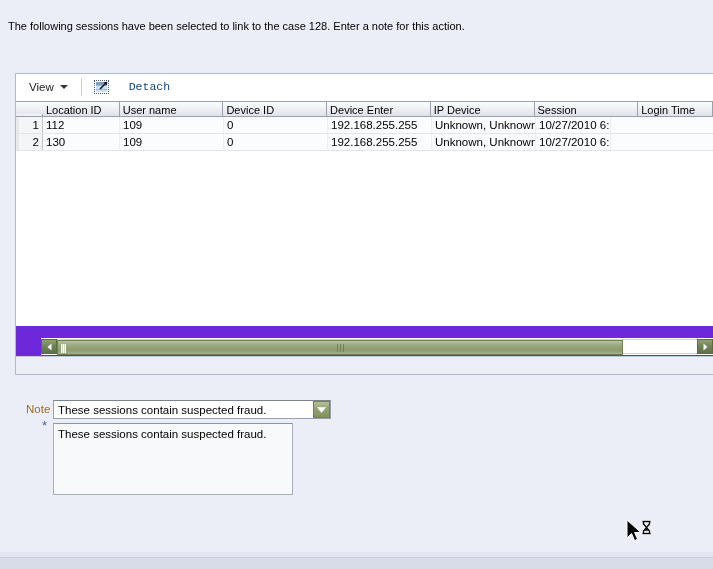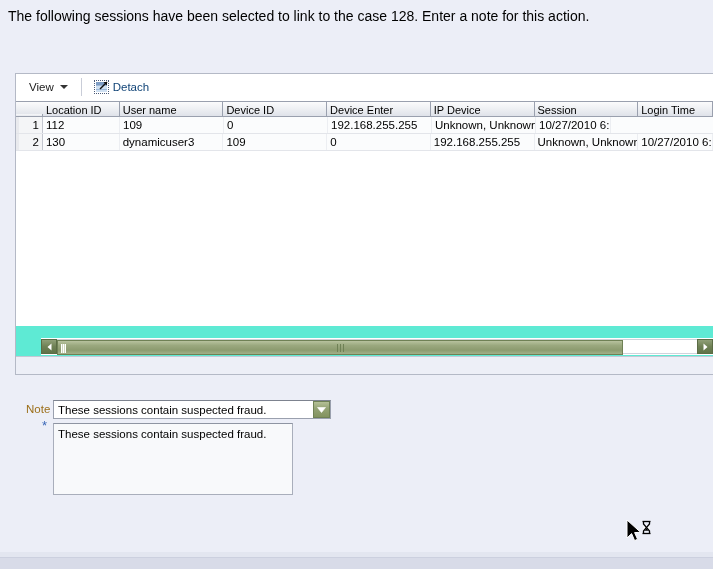--- a/index.html
+++ b/index.html
@@ -12,32 +12,32 @@
     background: #eceef7;
     font-family: "Liberation Sans", sans-serif;
     font-size: 11px;
     color: #000;
     position: relative;
   }
 
   
   #instruction {
     position: absolute;
-    left: 8px; top: 8px;
-    font-size: 14px;
+    left: 8px; top: 20px;
+    font-size: 11px;
     color: #000;
     white-space: nowrap;
   }
 
   
   #table-panel {
     position: absolute;
     left: 15px; top: 73px;
     width: 698px; height: 302px;
-    background: #5eead4;
+    background: #6d28d9;
     border-top: 1px solid #b4b9c6;
     border-left: 1px solid #b4b9c6;
     border-bottom: 1px solid #b4b9c6;
   }
 
   
   #toolbar {
     position: relative;
     height: 27px;
     background: #ffffff;
@@ -60,24 +60,25 @@
     border-right: 4px solid transparent;
     border-top: 4px solid #333;
     display: inline-block;
   }
   #toolbar-sep {
     width: 1px; height: 18px;
     background: #c9cdd8;
     margin: 0 9px 0 6px;
   }
   #detach-button {
-    display: flex; align-items: center;
-    gap: 4px;
+    display: flex; 
+    gap: 20px;
     cursor: default;
     padding: 1px 3px;
+    font-family: Liberation Mono, monospace;
   }
   #detach-label {
     color: #114477;
     font-size: 11.5px;
   }
   .detach-icon {
     width: 15px; height: 14px;
     position: relative;
     background: #ffffff;
     border: 1px dotted #4a5a78;
@@ -337,21 +338,20 @@
       <div class="cell" style="width:104px">109</div>
       <div class="cell" style="width:104px">0</div>
       <div class="cell" style="width:104px">192.168.255.255</div>
       <div class="cell" style="width:104px">Unknown, Unknown,</div>
       <div class="cell" style="width:75px">10/27/2010 6:</div>
     </div>
 
     <div class="grid-row">
       <div class="cell rownum" style="width:27px">2</div>
       <div class="cell" style="width:77px">130</div>
-      <div class="cell" style="width:104px">dynamicuser3</div>
       <div class="cell" style="width:104px">109</div>
       <div class="cell" style="width:104px">0</div>
       <div class="cell" style="width:104px">192.168.255.255</div>
       <div class="cell" style="width:104px">Unknown, Unknown,</div>
       <div class="cell" style="width:75px">10/27/2010 6:</div>
     </div>
 
   </div>
 
   <div id="hscroll">

